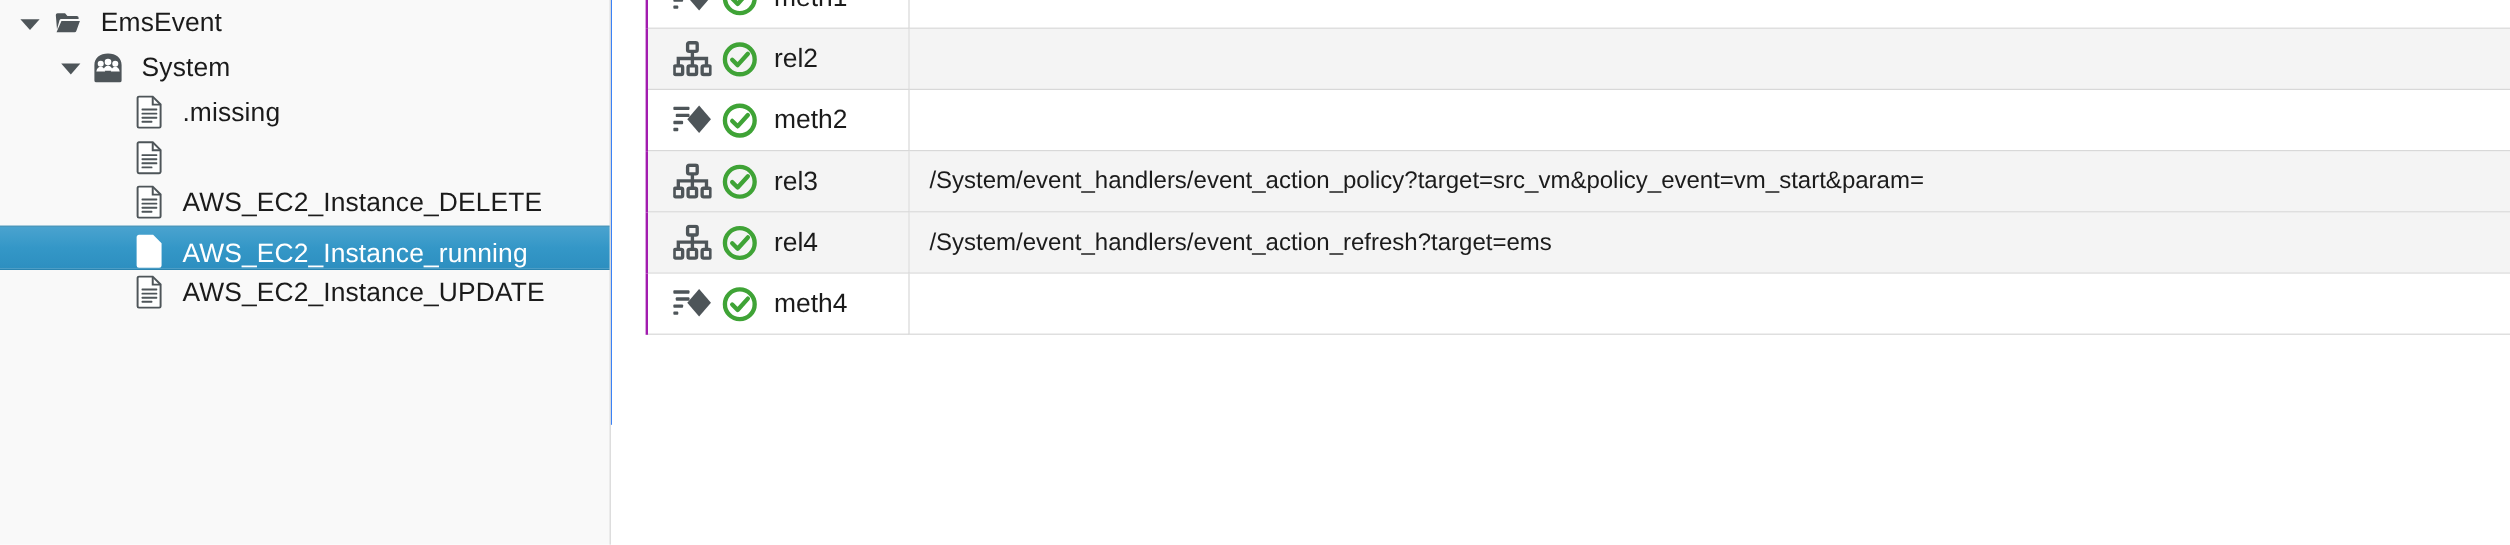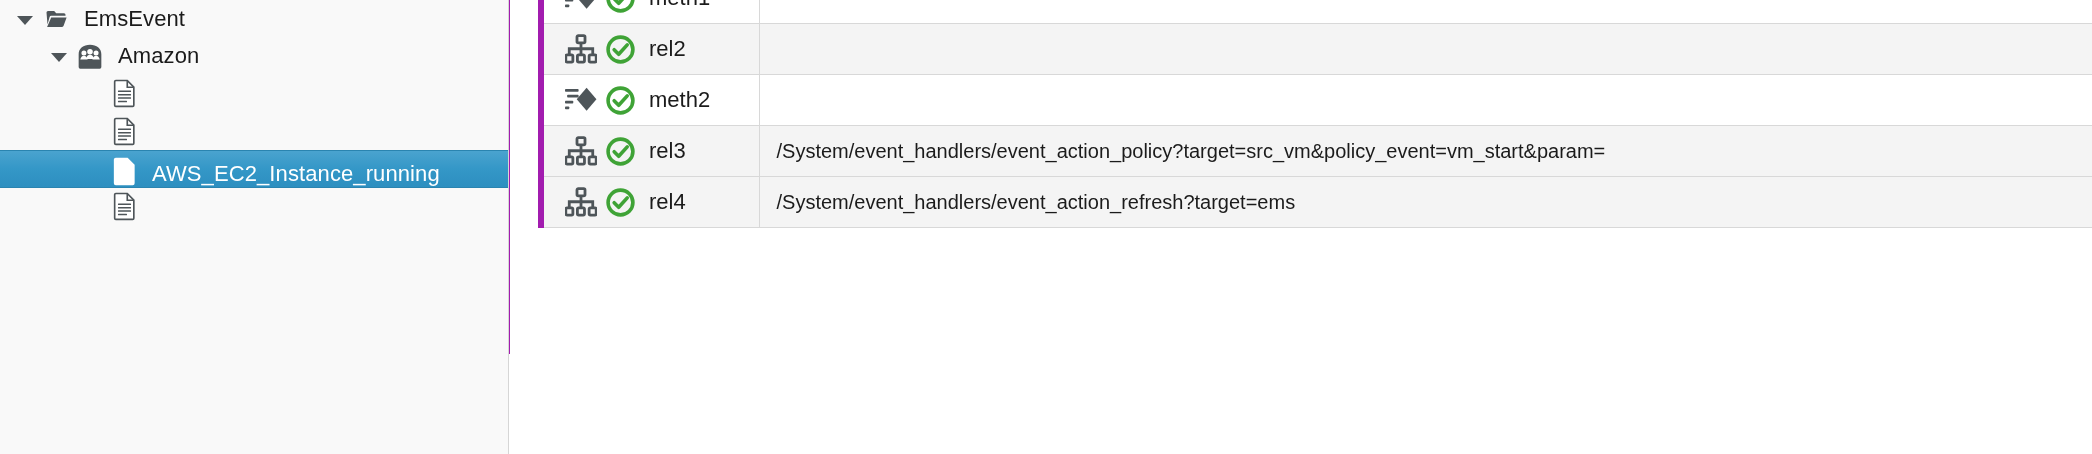--- a/index.html
+++ b/index.html
@@ -8,21 +8,21 @@
     width: 2092px; height: 454px;
     overflow: hidden;
     background: #ffffff;
     font-family: "Liberation Sans", sans-serif;
     -webkit-font-smoothing: antialiased;
   }
   #app {
     position: relative;
     width: 2092px;
     height: 354px;
-    background: #a21caf;
+    background: #3b82f6;
   }
 
   
   #tree-panel {
     position: absolute;
     left: 0; top: 0;
     width: 509px;
     height: 454px;
     background: #f9f9f9;
     border-right: 1px solid #d6d6d6;
@@ -101,21 +101,21 @@
   #grid tr.even td { background: #f4f4f4; }
   #grid td {
     border: 1px solid #d8d8d8;
     border-left: none;
     padding: 0;
     vertical-align: middle;
     box-sizing: border-box;
     overflow: hidden;
   }
   #grid td.cell-name {
-    border-left: 6px solid #a21caf;
+    border-left: 2px solid #a21caf;
     padding-left: 20px;
   }
   #grid td.cell-value {
     padding-left: 17px;
     font-size: 20px;
     color: #1b1b1b;
     white-space: nowrap;
   }
   .name-wrap {
     display: flex;
@@ -163,54 +163,72 @@
           <svg width="30" height="29" viewBox="0 0 22 22" xmlns="http://www.w3.org/2000/svg">
             <path d="M2.4 9.2C2.4 4.8 6 2 11 2s8.6 2.8 8.6 7.2V19a1.2 1.2 0 0 1-1.2 1.2H3.6A1.2 1.2 0 0 1 2.4 19z" fill="#4e5559"></path>
             <circle cx="6.4" cy="8.4" r="1.9" fill="#ffffff"></circle>
             <circle cx="11" cy="7.4" r="2.1" fill="#ffffff"></circle>
             <circle cx="15.6" cy="8.4" r="1.9" fill="#ffffff"></circle>
             <path d="M3.6 13.3c.4-1.9 1.4-2.9 2.8-2.9s2.4 1 2.8 2.9z" fill="#ffffff"></path>
             <path d="M8.0 12.9c.4-2.1 1.5-3.2 3-3.2s2.6 1.1 3 3.2z" fill="#ffffff"></path>
             <path d="M12.8 13.3c.4-1.9 1.4-2.9 2.8-2.9s2.4 1 2.8 2.9z" fill="#ffffff"></path>
           </svg>
         </span>
-        <span class="node-label">Amazon</span>
+        <span class="node-label">System</span>
       </div>
       <div class="tree-node">
         <span class="tw-indent" style="width: 82px;"></span>
         <span class="caret hidden"></span>
         <span class="node-icon">
           <svg width="27" height="29" viewBox="0 0 19 23" xmlns="http://www.w3.org/2000/svg">
             <path d="M2.6 1.2h9.1l5.2 5.2v14.4a.9.9 0 0 1-.9.9H2.6a.9.9 0 0 1-.9-.9V2.1a.9.9 0 0 1 .9-.9z" fill="#ffffff" stroke="#4e5559" stroke-width="1.3"></path>
             <path d="M11.7 1.4v5.1h5.1" fill="none" stroke="#4e5559" stroke-width="1.3"></path>
             <g fill="#4e5559">
               <rect x="4.3" y="9.1" width="10.4" height="1.25" rx=".4"></rect>
               <rect x="4.3" y="11.8" width="10.4" height="1.25" rx=".4"></rect>
               <rect x="4.3" y="14.5" width="10.4" height="1.25" rx=".4"></rect>
               <rect x="4.3" y="17.2" width="7.2" height="1.25" rx=".4"></rect>
             </g>
           </svg>
         </span>
+        <span class="node-label">.missing</span>
       </div>
       <div class="tree-node">
         <span class="tw-indent" style="width: 82px;"></span>
         <span class="caret hidden"></span>
         <span class="node-icon">
           <svg width="27" height="29" viewBox="0 0 19 23" xmlns="http://www.w3.org/2000/svg">
             <path d="M2.6 1.2h9.1l5.2 5.2v14.4a.9.9 0 0 1-.9.9H2.6a.9.9 0 0 1-.9-.9V2.1a.9.9 0 0 1 .9-.9z" fill="#ffffff" stroke="#4e5559" stroke-width="1.3"></path>
             <path d="M11.7 1.4v5.1h5.1" fill="none" stroke="#4e5559" stroke-width="1.3"></path>
             <g fill="#4e5559">
               <rect x="4.3" y="9.1" width="10.4" height="1.25" rx=".4"></rect>
               <rect x="4.3" y="11.8" width="10.4" height="1.25" rx=".4"></rect>
               <rect x="4.3" y="14.5" width="10.4" height="1.25" rx=".4"></rect>
               <rect x="4.3" y="17.2" width="7.2" height="1.25" rx=".4"></rect>
             </g>
           </svg>
         </span>
       </div>
+      <div class="tree-node">
+        <span class="tw-indent" style="width: 82px;"></span>
+        <span class="caret hidden"></span>
+        <span class="node-icon">
+          <svg width="27" height="29" viewBox="0 0 19 23" xmlns="http://www.w3.org/2000/svg">
+            <path d="M2.6 1.2h9.1l5.2 5.2v14.4a.9.9 0 0 1-.9.9H2.6a.9.9 0 0 1-.9-.9V2.1a.9.9 0 0 1 .9-.9z" fill="#ffffff" stroke="#4e5559" stroke-width="1.3"></path>
+            <path d="M11.7 1.4v5.1h5.1" fill="none" stroke="#4e5559" stroke-width="1.3"></path>
+            <g fill="#4e5559">
+              <rect x="4.3" y="9.1" width="10.4" height="1.25" rx=".4"></rect>
+              <rect x="4.3" y="11.8" width="10.4" height="1.25" rx=".4"></rect>
+              <rect x="4.3" y="14.5" width="10.4" height="1.25" rx=".4"></rect>
+              <rect x="4.3" y="17.2" width="7.2" height="1.25" rx=".4"></rect>
+            </g>
+          </svg>
+        </span>
+        <span class="node-label">AWS_EC2_Instance_DELETE</span>
+      </div>
       <div class="tree-node selected">
         <span class="tw-indent" style="width: 82px;"></span>
         <span class="caret hidden"></span>
         <span class="node-icon">
           <svg width="27" height="29" viewBox="0 0 19 23" xmlns="http://www.w3.org/2000/svg">
             <path d="M2.6 1.2h9.1l5.2 5.2v14.4a.9.9 0 0 1-.9.9H2.6a.9.9 0 0 1-.9-.9V2.1a.9.9 0 0 1 .9-.9z" fill="#ffffff" stroke="#ffffff" stroke-width="1.3"></path>
             <path d="M11.7 1.4v5.1h5.1" fill="none" stroke="#ffffff" stroke-width="1.3"></path>
             <g fill="#ffffff">
               <rect x="4.3" y="9.1" width="10.4" height="1.25" rx=".4"></rect>
               <rect x="4.3" y="11.8" width="10.4" height="1.25" rx=".4"></rect>
@@ -229,20 +247,21 @@
             <path d="M2.6 1.2h9.1l5.2 5.2v14.4a.9.9 0 0 1-.9.9H2.6a.9.9 0 0 1-.9-.9V2.1a.9.9 0 0 1 .9-.9z" fill="#ffffff" stroke="#4e5559" stroke-width="1.3"></path>
             <path d="M11.7 1.4v5.1h5.1" fill="none" stroke="#4e5559" stroke-width="1.3"></path>
             <g fill="#4e5559">
               <rect x="4.3" y="9.1" width="10.4" height="1.25" rx=".4"></rect>
               <rect x="4.3" y="11.8" width="10.4" height="1.25" rx=".4"></rect>
               <rect x="4.3" y="14.5" width="10.4" height="1.25" rx=".4"></rect>
               <rect x="4.3" y="17.2" width="7.2" height="1.25" rx=".4"></rect>
             </g>
           </svg>
         </span>
+        <span class="node-label">AWS_EC2_Instance_UPDATE</span>
       </div>
     </div>
 
   <div id="table-panel">
     <table id="grid">
       <colgroup>
         <col class="c-name">
         <col class="c-value">
       </colgroup>
       <tbody id="grid-body">
@@ -358,17 +377,42 @@
                   <svg width="31" height="31" viewBox="0 0 24 24" xmlns="http://www.w3.org/2000/svg">
                     <circle cx="12" cy="12" r="9.6" fill="none" stroke="#3fa336" stroke-width="2.8"></circle>
                     <path d="M7.1 12.2 10.6 15.7 17.2 8.4" fill="none" stroke="#3fa336" stroke-width="2.8" stroke-linecap="round" stroke-linejoin="round"></path>
                   </svg>
                 </span>
                 <span class="row-label">rel4</span>
               </div>
             </td>
             <td class="cell-value">/System/event_handlers/event_action_refresh?target=ems</td>
           </tr>
+          <tr class="odd">
+            <td class="cell-name">
+              <div class="name-wrap">
+                <span class="row-type-icon">
+                  <svg width="32" height="28" viewBox="0 0 24 21" xmlns="http://www.w3.org/2000/svg">
+                    <g fill="#4e5559">
+                      <rect x="0" y="2.2" width="10.2" height="2.1" rx=".6"></rect>
+                      <rect x="1.6" y="6.6" width="8.6" height="2.1" rx=".6"></rect>
+                      <rect x="0" y="11" width="6.2" height="2.1" rx=".6"></rect>
+                      <rect x="0" y="15.4" width="3.2" height="2.1" rx=".6"></rect>
+                    </g>
+                    <path d="M16.2 1.4 23.6 10 16.2 18.6 8.8 10z" fill="#4e5559"></path>
+                  </svg>
+                </span>
+                <span class="row-status-icon">
+                  <svg width="31" height="31" viewBox="0 0 24 24" xmlns="http://www.w3.org/2000/svg">
+                    <circle cx="12" cy="12" r="9.6" fill="none" stroke="#3fa336" stroke-width="2.8"></circle>
+                    <path d="M7.1 12.2 10.6 15.7 17.2 8.4" fill="none" stroke="#3fa336" stroke-width="2.8" stroke-linecap="round" stroke-linejoin="round"></path>
+                  </svg>
+                </span>
+                <span class="row-label">meth4</span>
+              </div>
+            </td>
+            <td class="cell-value"></td>
+          </tr>
         </tbody>
     </table>
   </div>
 
 </div>
 
 </body></html>

